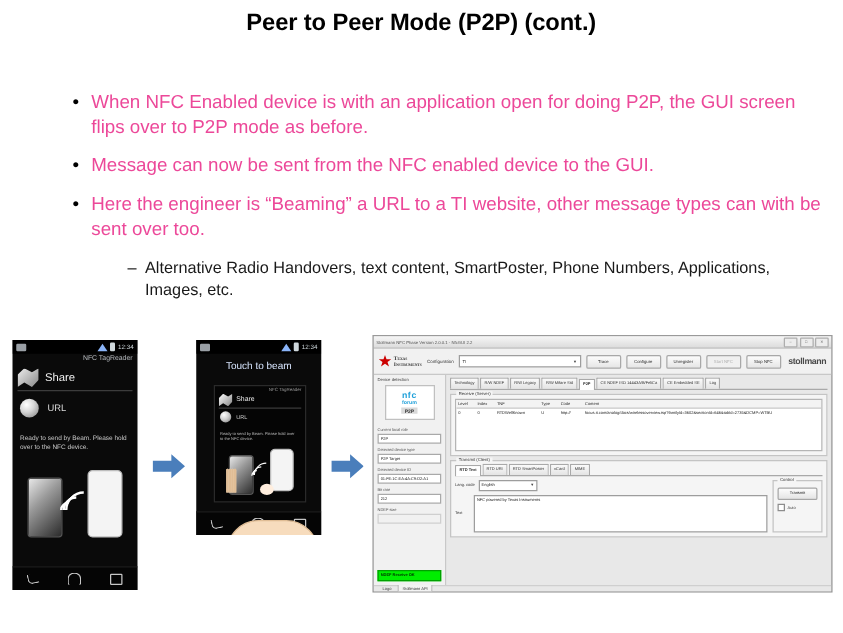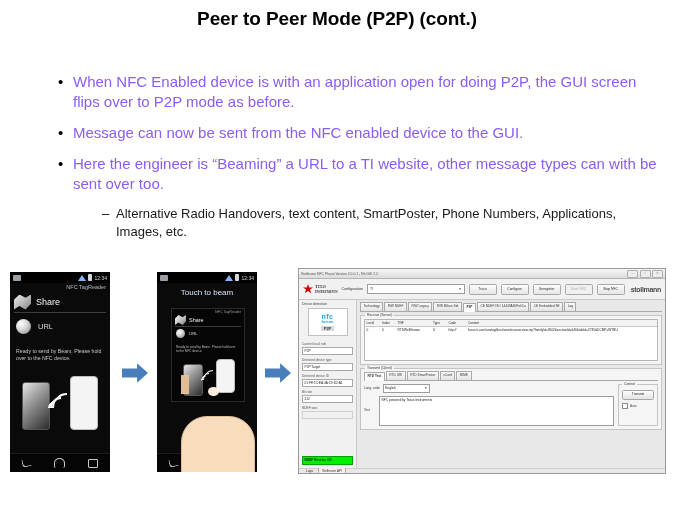--- a/index.html
+++ b/index.html
@@ -43,21 +43,21 @@
   .bullet-mark {
     width: 15px;
     flex: 0 0 15px;
     font-size: 15px;
     line-height: 19px;
     color: #000;
   }
   .bullet-text {
     font-size: 15px;
     line-height: 20px;
-    color: #8b5cf6;
+    color: #ec4899;
     flex: 1;
   }
   .sub-bullets {
     margin-left: 44px;
     margin-top: 6px;
   }
   .sub-row {
     display: flex;
     align-items: flex-start;
   }
@@ -84,21 +84,21 @@
     height: 215px;
   }
 
   
   .phone {
     position: absolute;
     background: #0a0a0a;
     overflow: hidden;
   }
   #phone1 { left: 10px; top: 8px; width: 100px; height: 200px; }
-  #phone2 { left: 157px; top: 8px; width: 100px; height: 200px; }
+  #phone2 { left: 157px; top: 8px; width: 100px; height: 156px; }
 
   .statusbar {
     position: absolute;
     top: 0; left: 0; right: 0;
     height: 11px;
     background: #000;
     display: flex;
     align-items: center;
     justify-content: space-between;
     padding: 0 3px;

